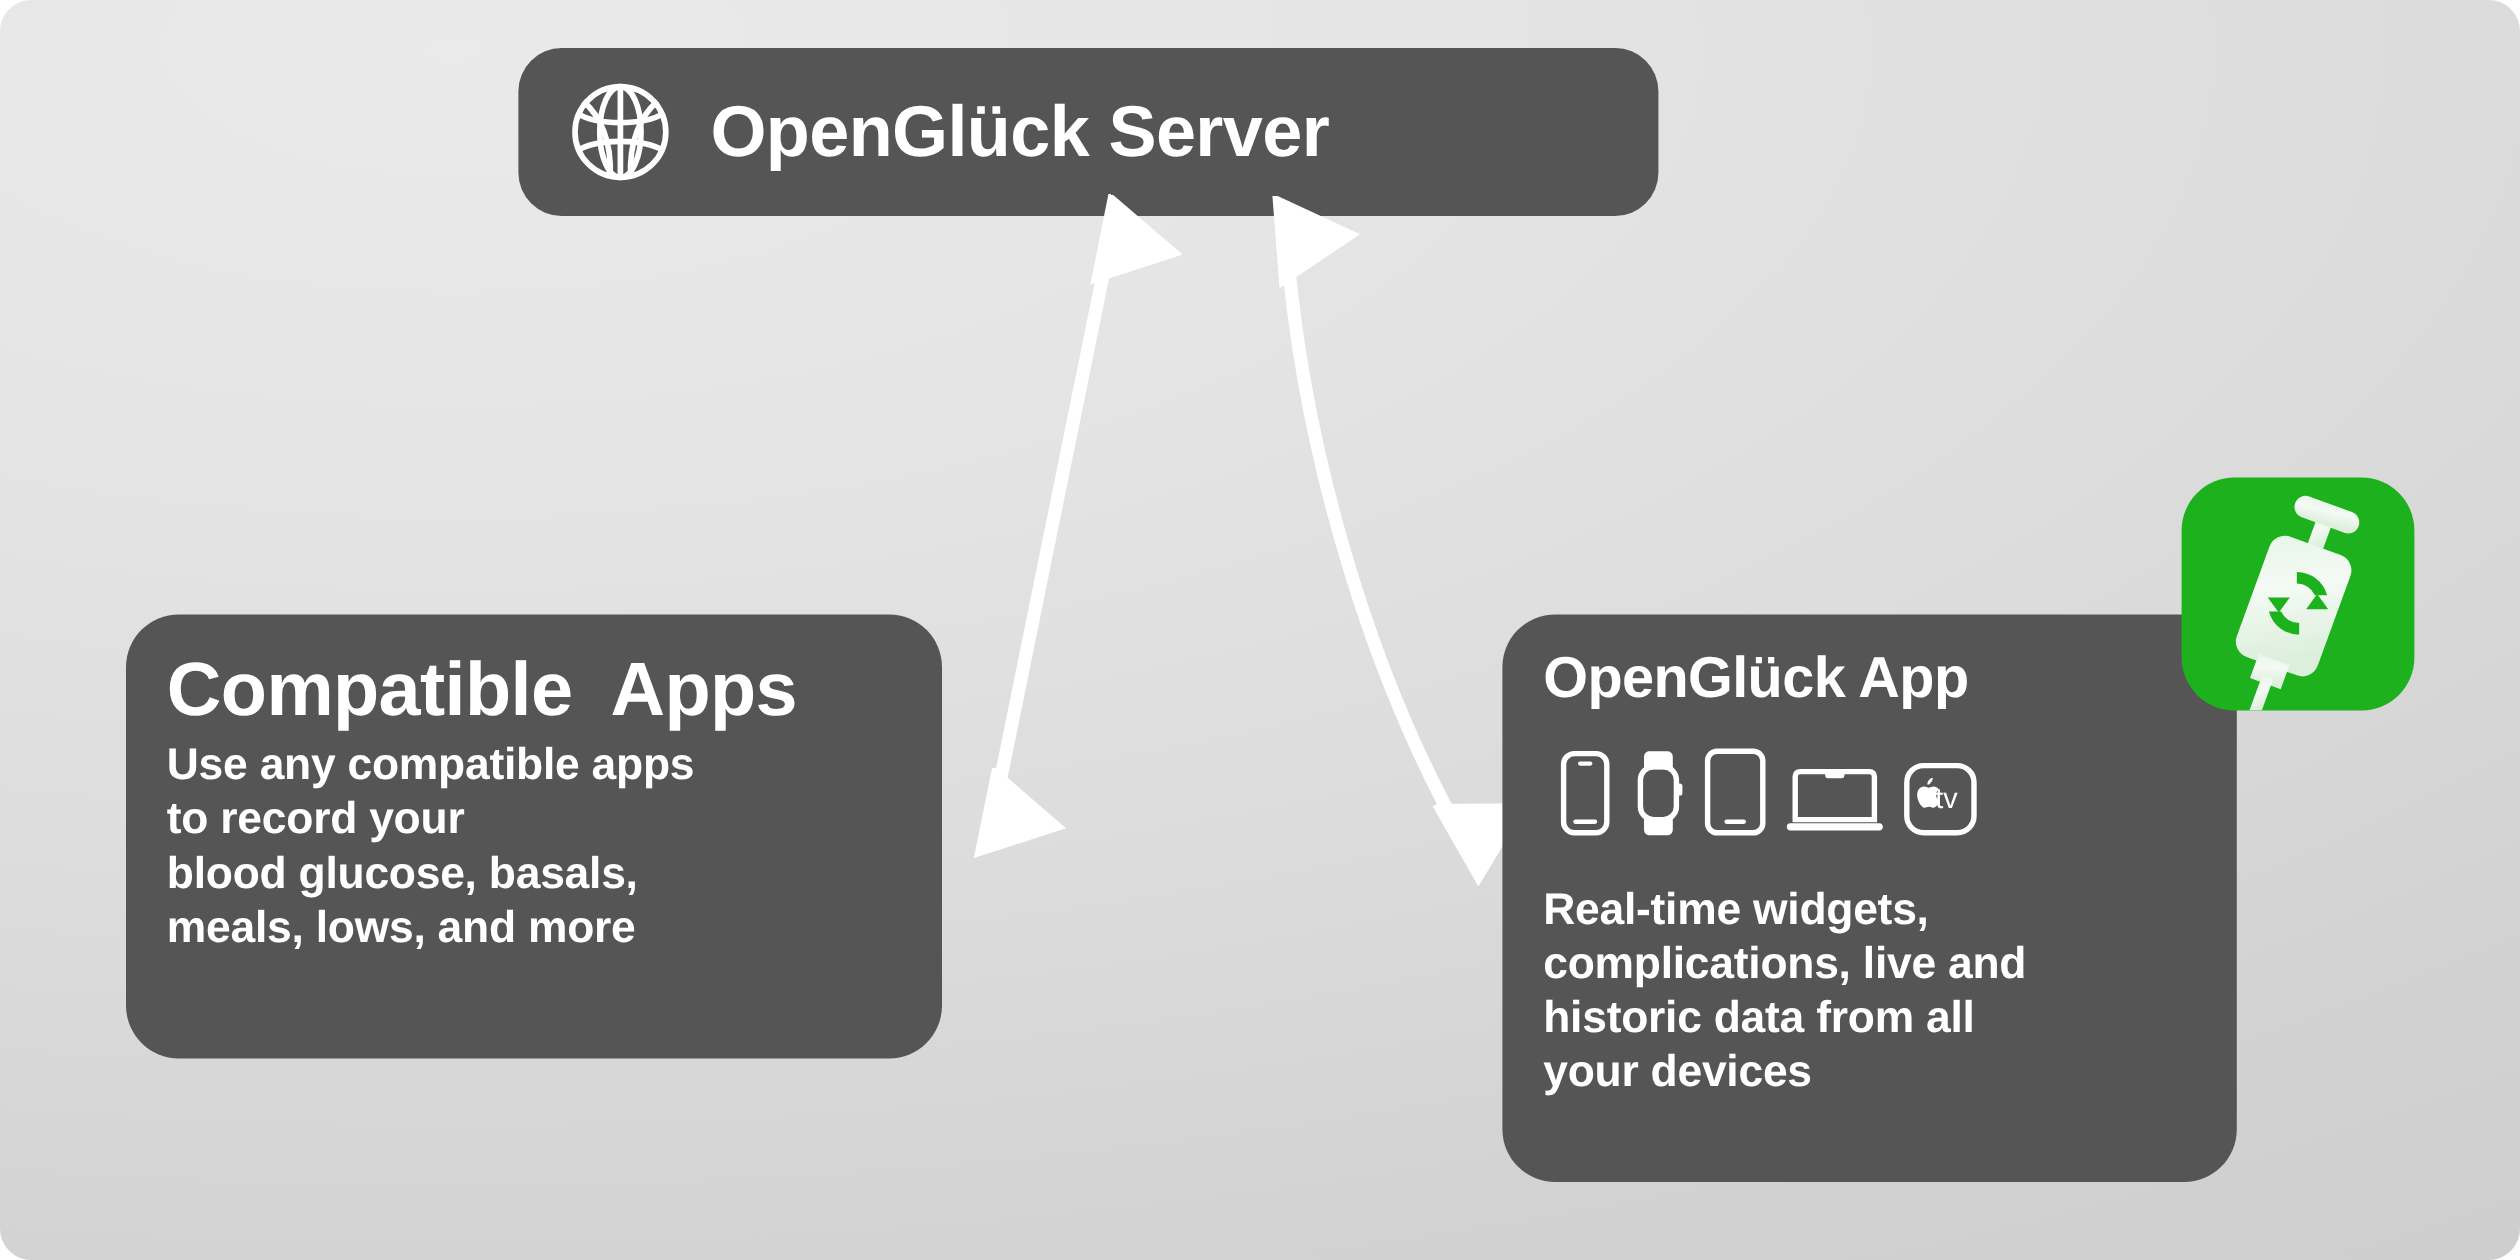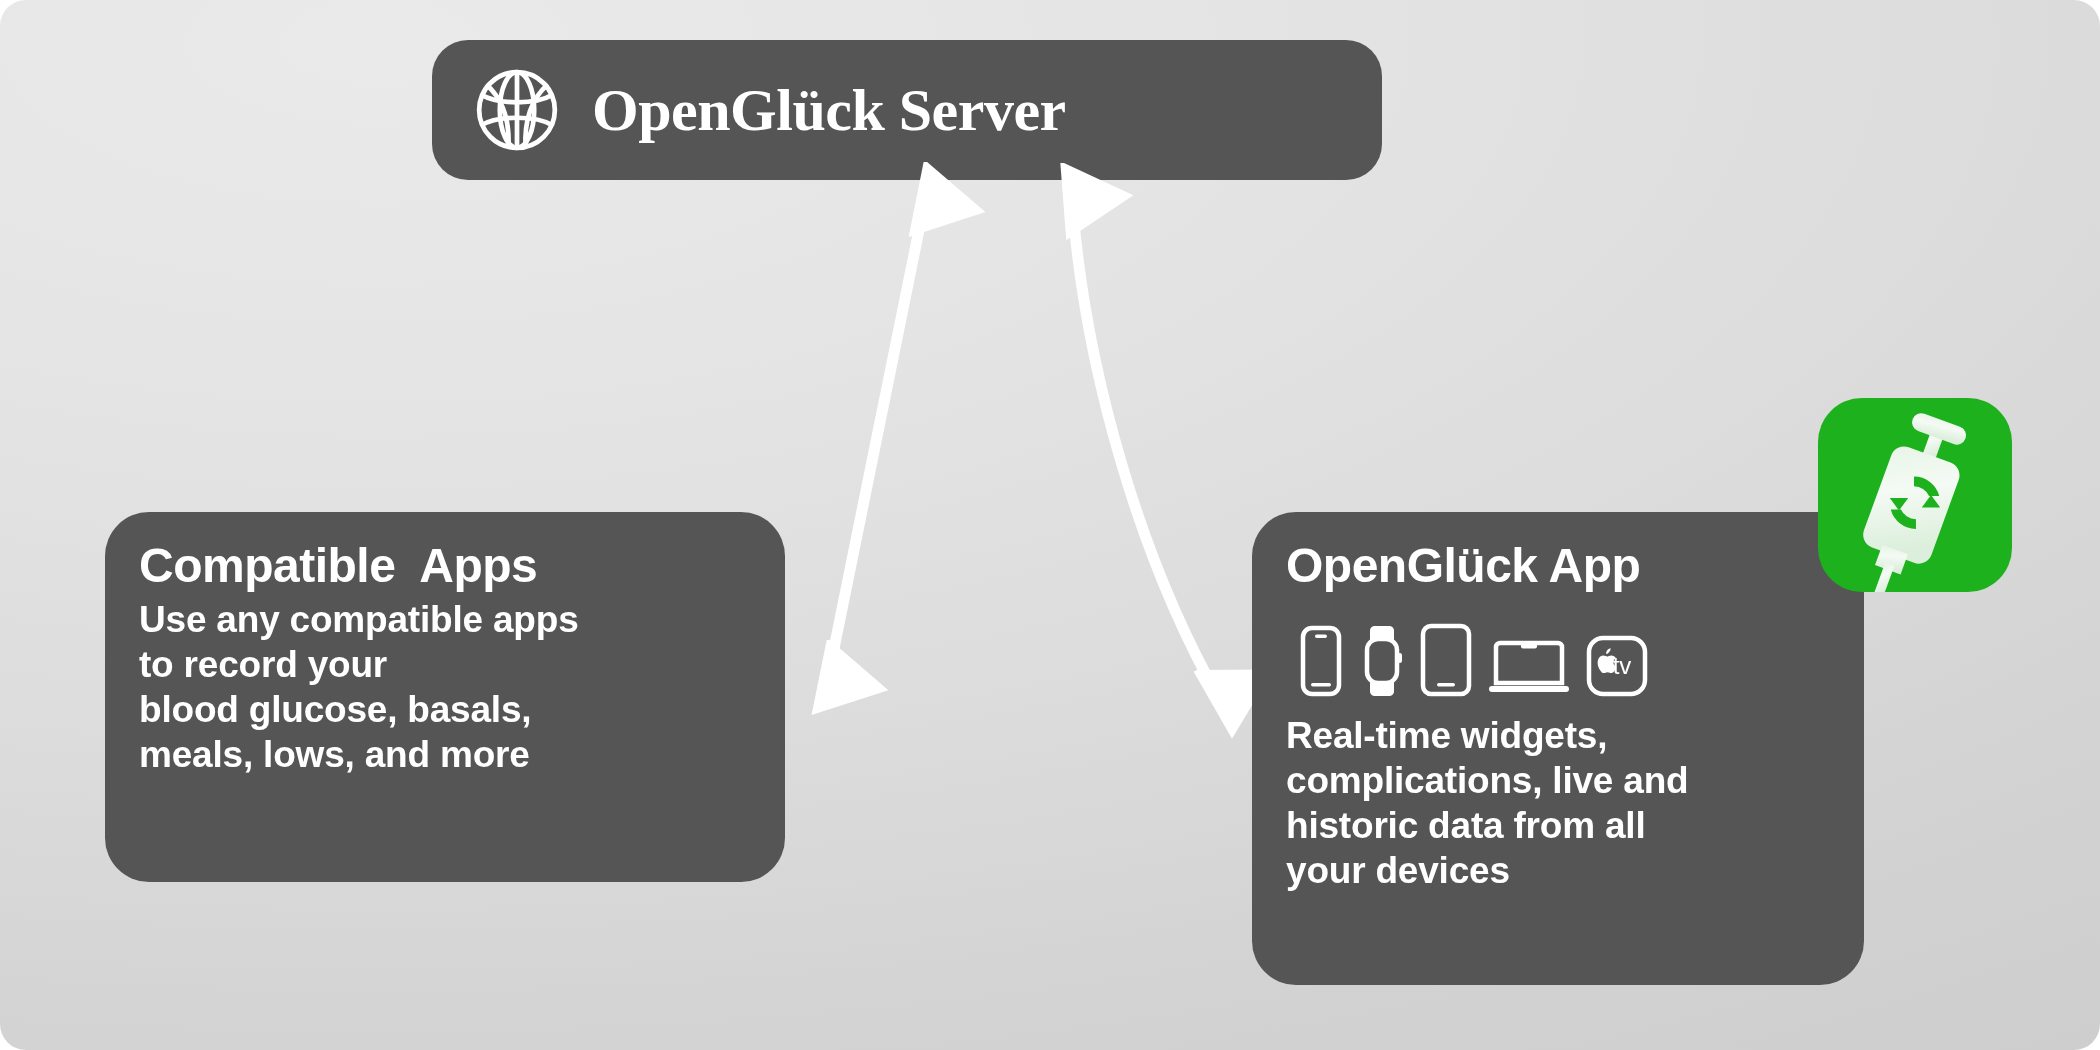--- a/index.html
+++ b/index.html
@@ -45,39 +45,38 @@
     align-items: center;
     padding-left: 42px;
     gap: 32px;
   }
   #server-title {
     font-size: 60px;
     font-weight: bold;
     letter-spacing: -0.5px;
     white-space: nowrap;
     line-height: 1;
-    font-family: Liberation Serif, serif;
   }
   .globe-wrap {
     width: 86px;
     height: 86px;
     flex: 0 0 auto;
     display: block;
   }
 
   
   #compatible-box {
     left: 105px;
     top: 512px;
     width: 680px;
     height: 370px;
     padding: 26px 34px 0 34px;
   }
   #compatible-title {
-    font-size: 48px;
+    font-size: 63px;
     font-weight: bold;
     line-height: 1.18;
     white-space: pre;
     letter-spacing: -0.5px;
   }
   #compatible-body {
     margin-top: 2px;
     font-size: 37px;
     font-weight: bold;
     line-height: 1.22;
@@ -104,21 +103,21 @@
   #device-row {
     margin-top: 24px;
     display: flex;
     align-items: flex-end;
     gap: 16px;
     height: 78px;
     padding-left: 14px;
   }
   #device-row svg { display: block; }
   #app-body {
-    margin-top: 16px;
+    margin-top: 38px;
     font-size: 37px;
     font-weight: bold;
     line-height: 1.22;
     white-space: pre-line;
     letter-spacing: -0.2px;
   }
 
   
   #app-icon {
     position: absolute;

